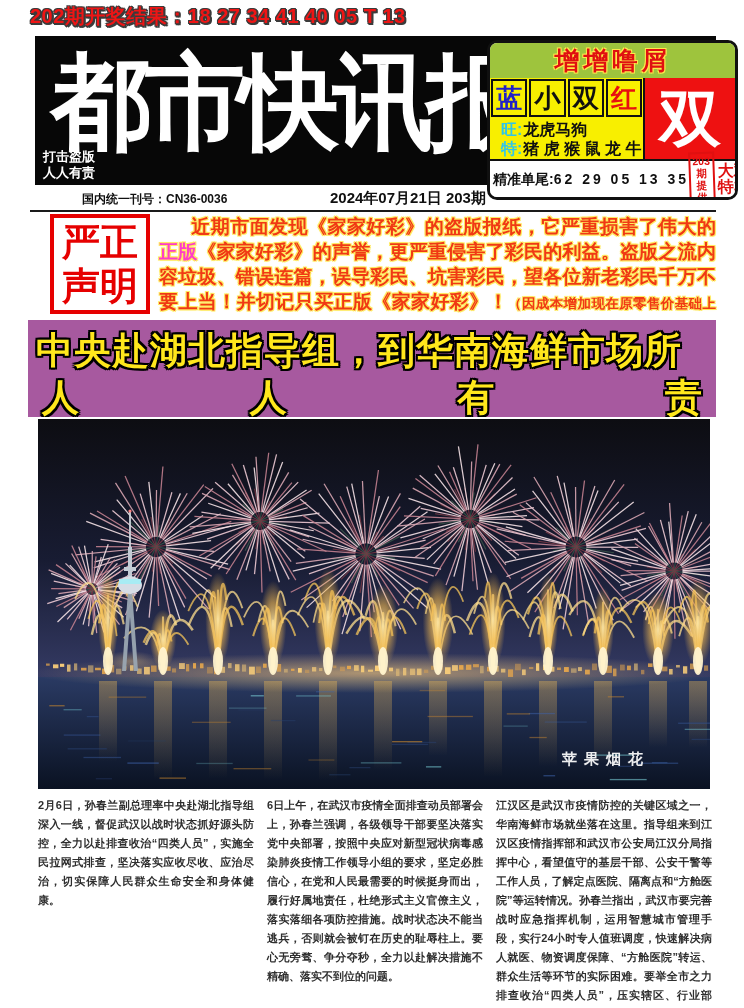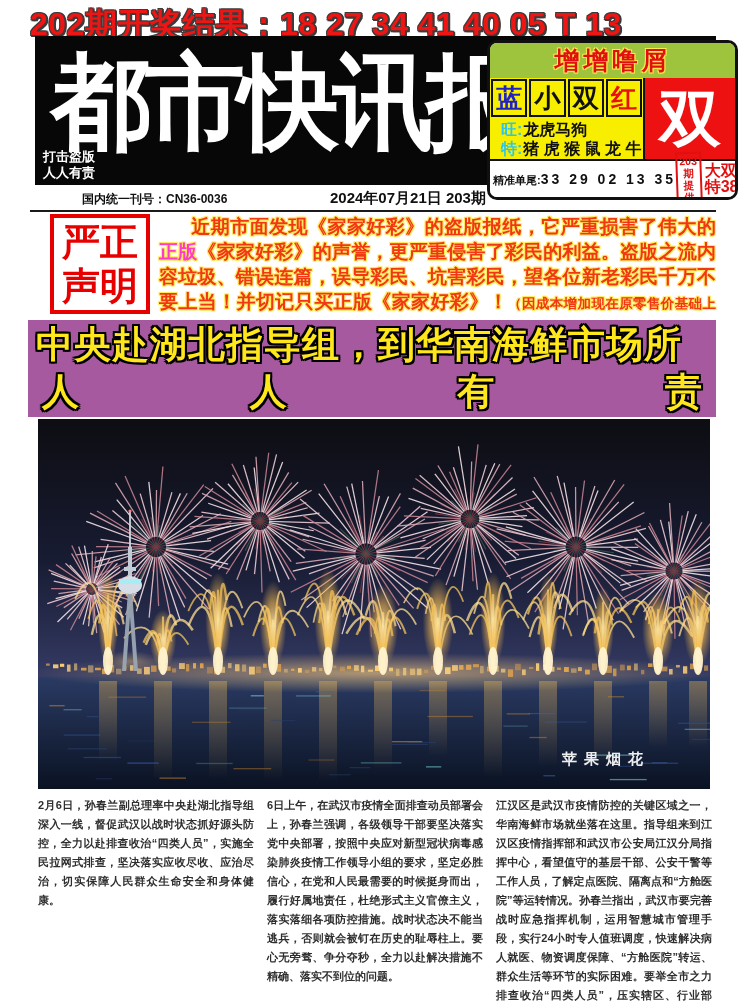--- a/index.html
+++ b/index.html
@@ -1,20 +1,20 @@
 <!DOCTYPE html>
 <html style="--banner_red: #ee1515; --masthead_bg: #070707; --lottery_green: #9ec43d; --lottery_yellow: #f8ef00; --lottery_red: #ee1111; --statement_red: #f03914; --highlight_magenta: #ff3cc8; --headline_bg: #a7599f; --headline_text: #ffe71c;"><head>
 <meta charset="utf-8">
 <style>
   html,body{margin:0;padding:0;background:#fff;}
   .page{position:relative;width:744px;height:1008px;background:#fff;overflow:hidden;
         font-family:"Liberation Sans","DejaVu Sans",sans-serif;}
 
   
-  .top-banner{position:absolute;left:30px;top:3px;font-size:32px;font-weight:900;
+  .top-banner{position:absolute;left:30px;top:3px;font-size:20px;font-weight:900;
     color:var(--banner_red);letter-spacing:.5px;white-space:nowrap;
     text-shadow:2px 2px 0 #3b3b3b,-1px -1px 0 #3b3b3b,1px -1px 0 #3b3b3b,-1px 1px 0 #3b3b3b,2px 0 0 #3b3b3b,0 2px 0 #3b3b3b;}
 
   
   .masthead{position:absolute;left:35px;top:36px;width:681px;height:149px;background:var(--masthead_bg);}
   .mast-title{position:absolute;left:16px;top:-4px;color:#fff;font-weight:900;font-size:100px;
     letter-spacing:-6px;line-height:140px;transform:scaleY(1.04);white-space:nowrap;}
   .mast-slogan{position:absolute;left:8px;bottom:4px;color:#fff;font-weight:700;font-size:13px;line-height:16px;}
 
   
@@ -29,21 +29,21 @@
   .lb-cell{flex:1;margin:1px;border:2px solid #101010;background:var(--lottery_yellow);
     display:flex;align-items:center;justify-content:center;font-size:26px;font-weight:900;}
   .lb-wangte{flex:1;padding:1px 11px;display:flex;flex-direction:column;justify-content:center;}
   .lb-line{font-size:16px;font-weight:800;color:#101010;line-height:19px;white-space:nowrap;}
   .lb-badge{color:#2fc5ea;font-weight:900;margin-right:1px;}
   .lb-red{flex:1;background:var(--lottery_red);border-left:2px solid #101010;display:flex;align-items:center;
     justify-content:center;color:#fff;font-size:62px;font-weight:900;}
   .lb-footer{height:36px;background:#fff;border-top:2px solid #101010;display:flex;align-items:center;}
   .lb-nums{flex:1;padding-left:3px;}
   .lb-nums>div{line-height:17px;white-space:nowrap;}
-  .lb-nlabel{font-size:11px;font-weight:900;color:#101010;}
+  .lb-nlabel{font-size:14px;font-weight:900;color:#101010;}
   .lb-nval{font-size:14px;font-weight:800;color:#101010;letter-spacing:3px;}
   .lb-stamp{border:2px solid #e01010;color:#e01010;font-size:10.5px;font-weight:700;line-height:12px;
     padding:1px 2px;margin-right:3px;text-align:center;transform:rotate(-2deg);}
   .lb-tip{color:#e01010;font-size:16px;font-weight:900;line-height:16px;margin-right:4px;white-space:nowrap;}
 
   
   .info-bar{position:absolute;left:30px;top:186px;width:686px;height:24px;background:#fff;
     border-bottom:2px solid #1a1a1a;}
   .issn{position:absolute;left:52px;top:5px;font-size:12px;font-weight:800;color:#101010;}
   .date{position:absolute;left:300px;top:3px;font-size:15px;font-weight:600;color:#101010;}
@@ -54,21 +54,21 @@
     align-items:center;justify-content:center;color:#e60000;font-size:38px;font-weight:900;line-height:44px;flex:none;margin-left:20px;}
   .st-text{flex:1;margin:0;font-size:19px;font-weight:800;line-height:25px;text-align:justify;
     color:var(--statement_red);text-indent:1.7em;
     text-shadow:1px 1px 0 #ffe95e,-1px -1px 0 #ffe95e,1px -1px 0 #ffe95e,-1px 1px 0 #ffe95e,0 0 3px #fff3a0;}
   .st-hl{color:var(--highlight_magenta);}
   .st-note{font-size:13.5px;font-weight:800;}
 
   
   .headline{position:absolute;left:28px;top:320px;width:688px;height:97px;background:var(--headline_bg);
     color:var(--headline_text);font-weight:900;overflow:hidden;}
-  .hl1{font-size:37px;line-height:48px;white-space:nowrap;padding:1px 4px 0 8px;letter-spacing:1px;
+  .hl1{font-size:37px;line-height:48px;white-space:nowrap;padding:7px 4px 0 8px;letter-spacing:1px;
     text-shadow:2px 2px 0 #000,-2px -2px 0 #000,2px -2px 0 #000,-2px 2px 0 #000,0 2px 0 #000,2px 0 0 #000,0 -2px 0 #000,-2px 0 0 #000;}
   .hl2{font-size:37px;line-height:46px;padding:0 14px;text-align:justify;text-align-last:justify;
     text-shadow:2px 2px 0 #000,-2px -2px 0 #000,2px -2px 0 #000,-2px 2px 0 #000,0 2px 0 #000,2px 0 0 #000,0 -2px 0 #000,-2px 0 0 #000;}
 
   
   .photo{position:absolute;left:38px;top:419px;width:672px;height:370px;margin:0;}
   .photo svg{display:block;width:672px;height:370px;}
   .caption{fill:#ffffff;font-size:15px;font-weight:700;letter-spacing:7px;opacity:.92;}
 
   
@@ -102,21 +102,21 @@
         </div>
         <div class="lb-wangte">
           <div class="lb-line"><span class="lb-badge">旺:</span><span>龙虎马狗</span></div>
           <div class="lb-line"><span class="lb-badge">特:</span><span>猪 虎 猴 鼠 龙 牛</span></div>
         </div>
       </div>
       <div class="lb-red">双</div>
     </div>
     <div class="lb-footer">
       <div class="lb-nums">
-        <div><span class="lb-nlabel">精准单尾:</span><span class="lb-nval">33 29 02 13 35</span></div>
+        <div><span class="lb-nlabel">精准单尾:</span><span class="lb-nval">62 29 05 13 35</span></div>
       </div>
       <div class="lb-stamp">
         <div>203期</div>
         <div>提 供</div>
       </div>
       <div class="lb-tip">
         <div>大双</div>
         <div>特38</div>
       </div>
     </div>

